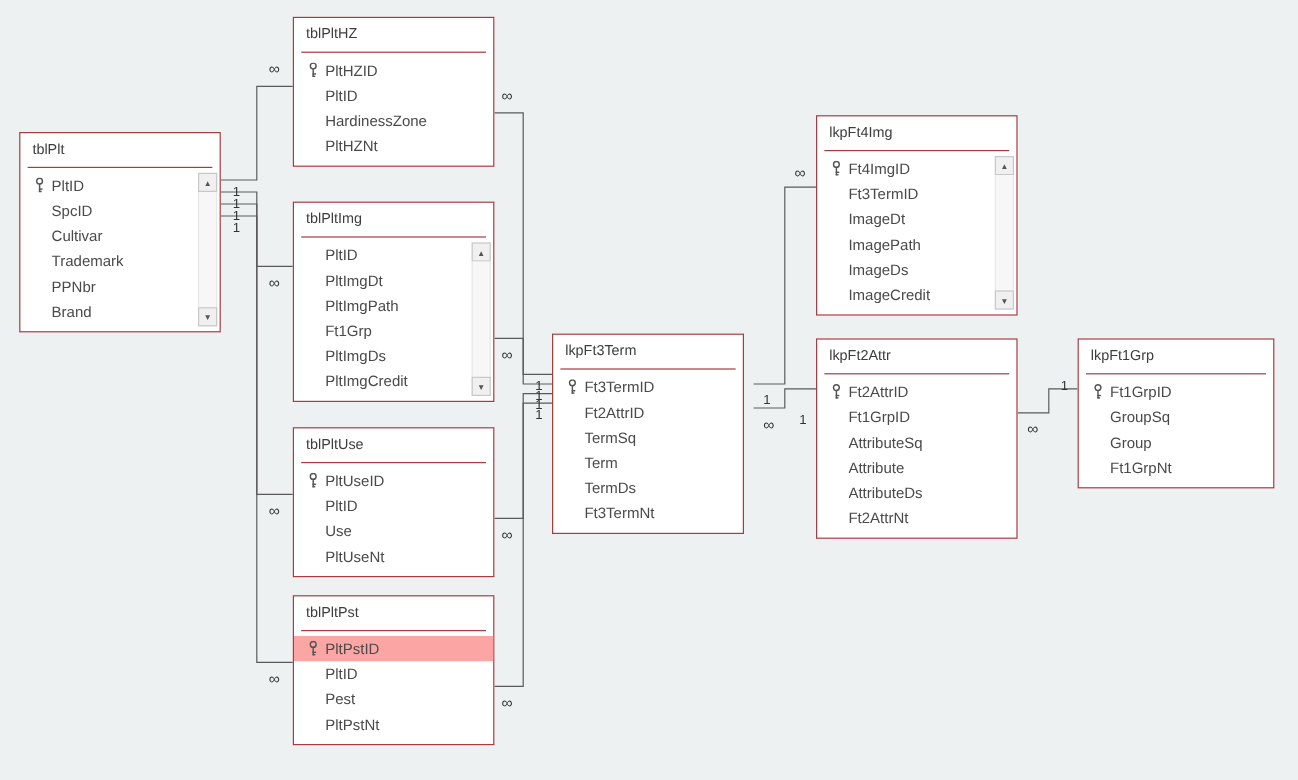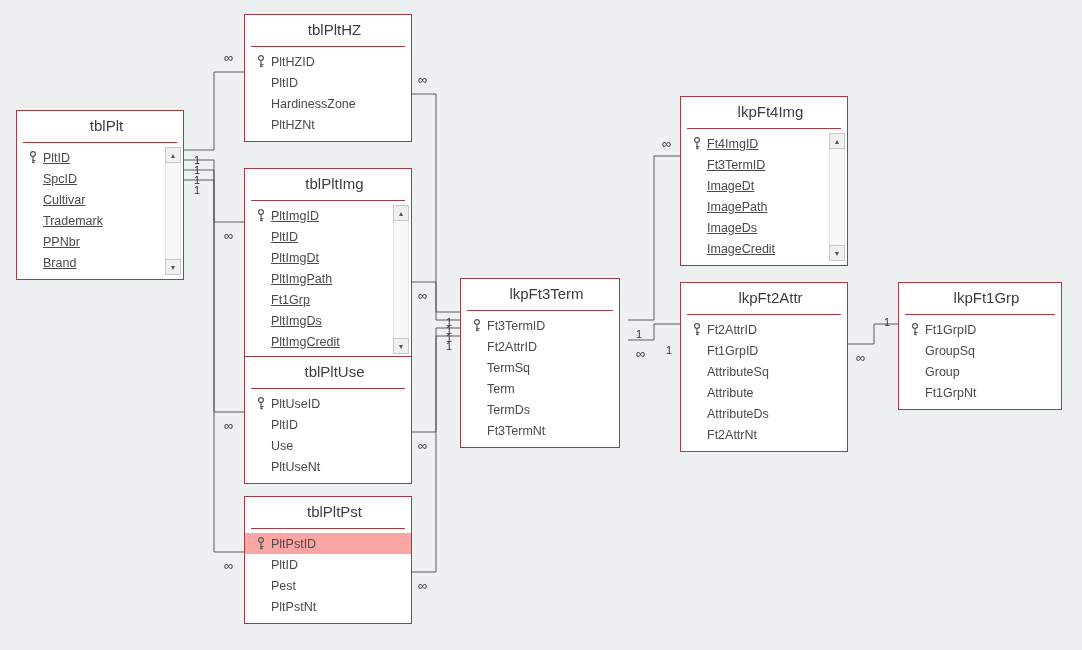--- a/index.html
+++ b/index.html
@@ -20,24 +20,23 @@
     width: 1082px;
     height: 650px;
     pointer-events: none;
   }
   .table-box {
     position: absolute;
     background: #ffffff;
     border: 1px solid #a63b42;
   }
   .table-title {
-    padding: 6px 10px 8px 23px;
-    font-size: 15px;
+    padding: 6px 10px 8px 10px;
+    font-size: 12px;
     color: #3d3d3d;
-    text-align: center;
   }
   .table-hr {
     border: none;
     border-top: 1px solid #a63b42;
     margin: 0 6px 2px 6px;
   }
   .table-body {
     padding: 2px 0 6px 0;
     position: relative;
   }
@@ -81,21 +80,21 @@
     font-size: 8px;
     color: #555;
     cursor: pointer;
   }
   .scroll-track {
     flex: 1;
     background: #f7f7f7;
     border-left: 1px solid #e8e8e8;
     border-right: 1px solid #e8e8e8;
   }
-  .has-scroll .table-body { padding-right: 20px; text-decoration: underline; }
+  .has-scroll .table-body { padding-right: 20px; }
   .key-icon svg { display:block; }
   .rel-label {
     position: absolute;
     font-size: 11px;
     color: #333;
     font-family: "Segoe UI", sans-serif;
     pointer-events: none;
   }
   .rel-inf { font-size: 13px; }
 </style>
@@ -184,31 +183,20 @@
       <div class="field-row">
         <span class="pk-col key-icon"></span>
         <span class="field-name">PltHZNt</span>
       </div>
     </div>
   </div>
 <div class="table-box has-scroll" style="left: 244px; top: 168px; width: 168px;">
     <div class="table-title">tblPltImg</div>
     <hr class="table-hr">
     <div class="table-body">
-      <div class="field-row">
-        <span class="pk-col key-icon">
-          <svg width="10" height="14" viewBox="0 0 10 14">
-            <circle cx="5" cy="3" r="2.4" fill="none" stroke="#555" stroke-width="1.2"></circle>
-            <rect x="4.4" y="5" width="1.2" height="7" fill="#555"></rect>
-            <rect x="4.4" y="9" width="3" height="1.2" fill="#555"></rect>
-            <rect x="4.4" y="11" width="2.3" height="1.2" fill="#555"></rect>
-          </svg>
-        </span>
-        <span class="field-name">PltImgID</span>
-      </div>
       <div class="field-row">
         <span class="pk-col key-icon"></span>
         <span class="field-name">PltID</span>
       </div>
       <div class="field-row">
         <span class="pk-col key-icon"></span>
         <span class="field-name">PltImgDt</span>
       </div>
       <div class="field-row">
         <span class="pk-col key-icon"></span>

